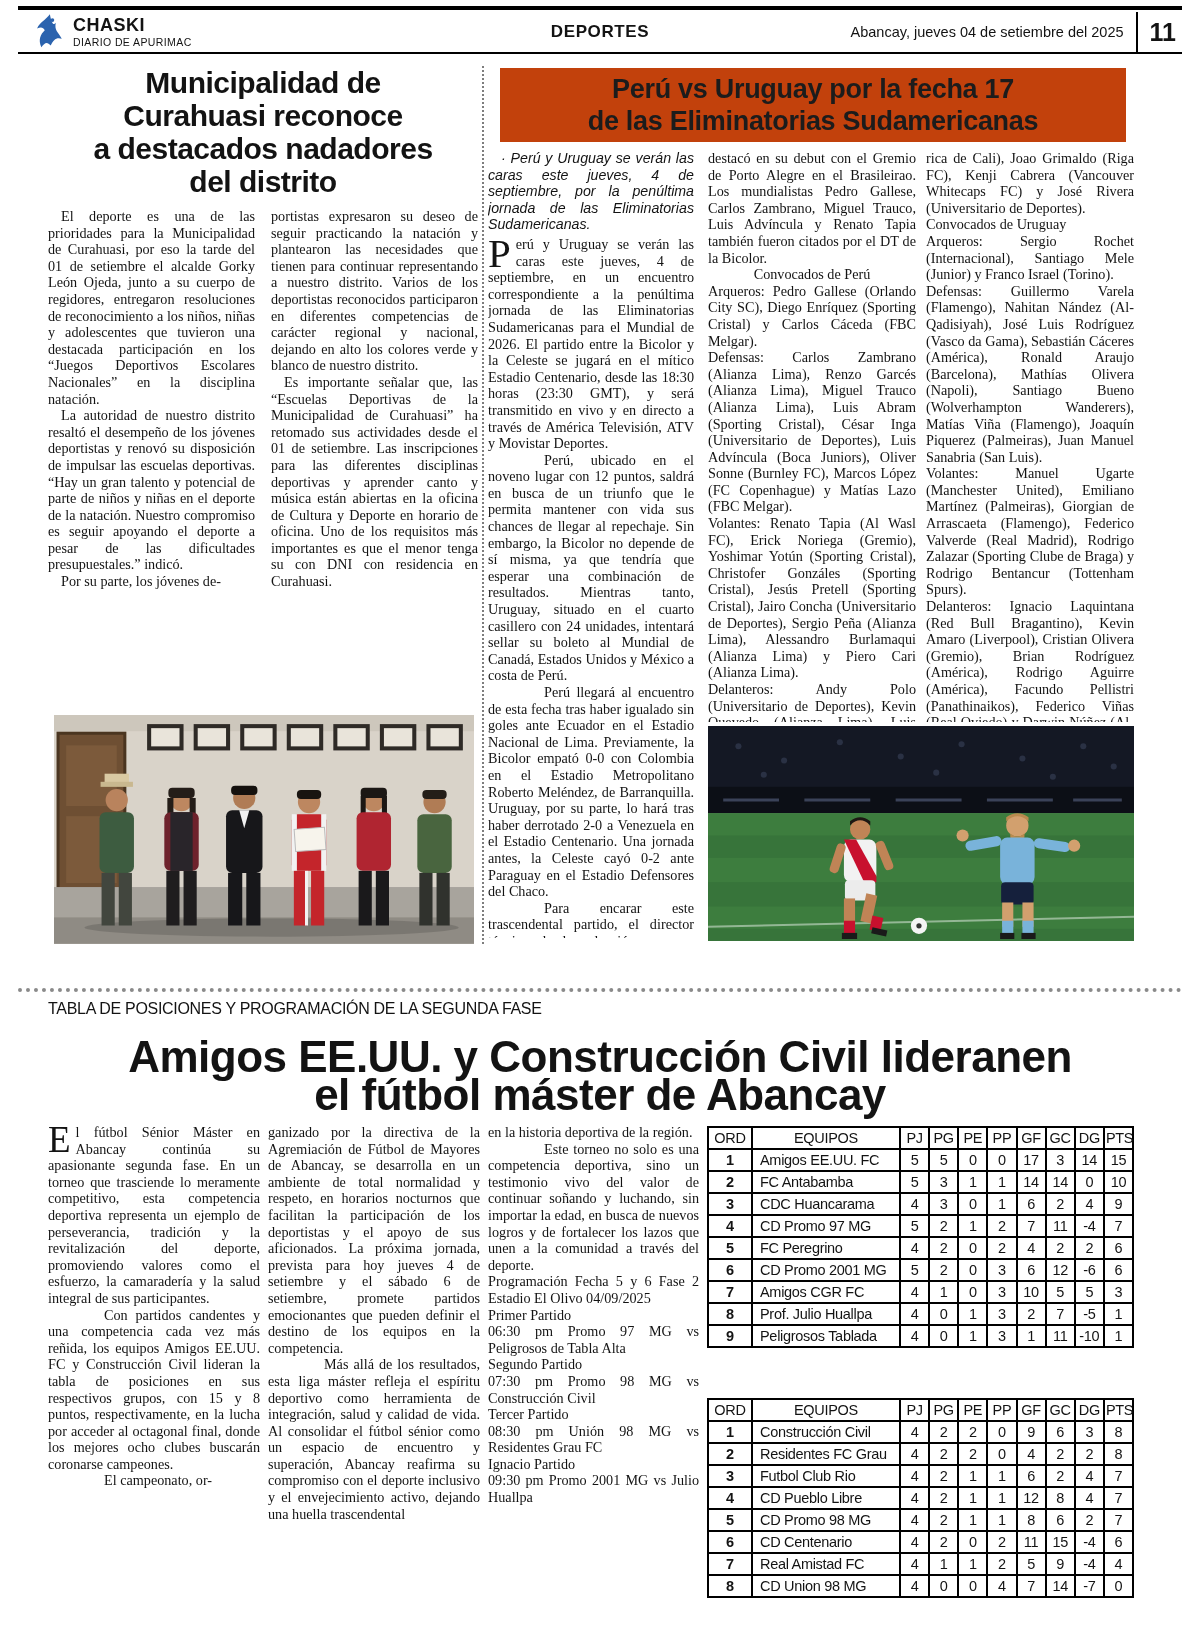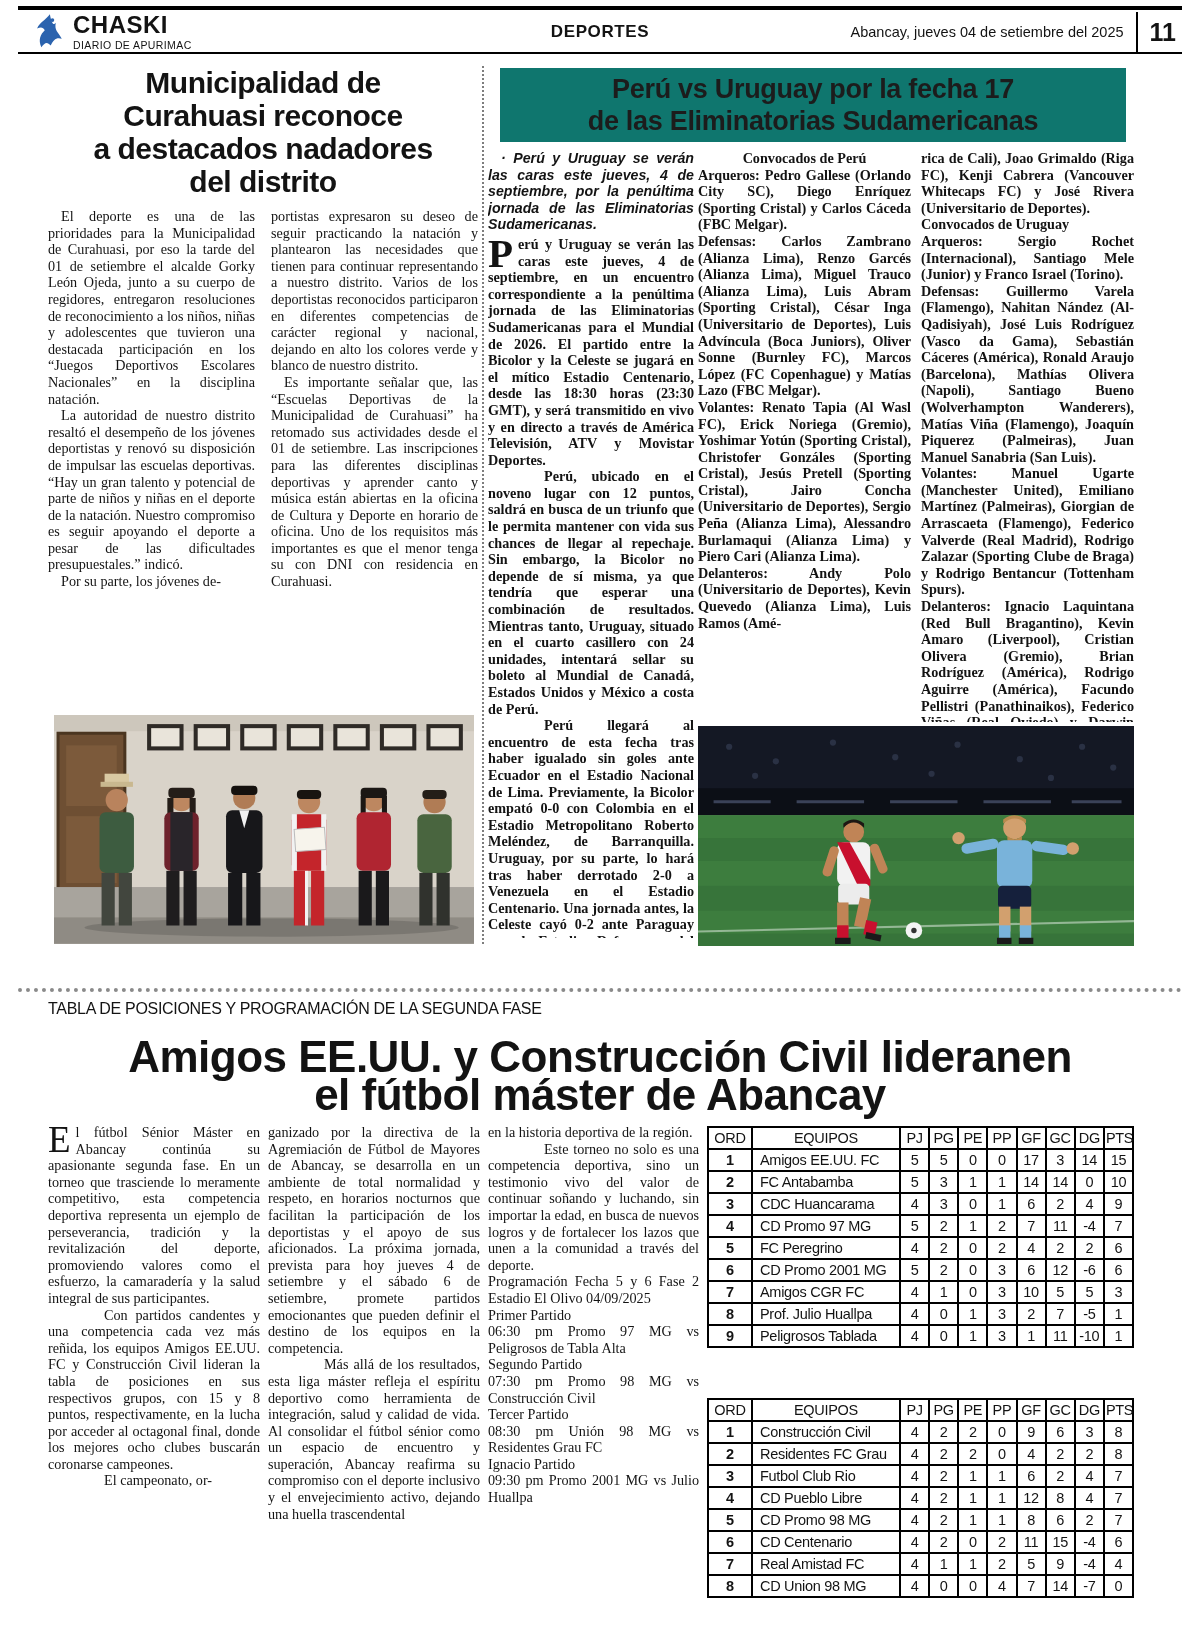--- a/index.html
+++ b/index.html
@@ -20,21 +20,21 @@
     border-bottom: 2px solid #000;
     display: grid;
     grid-template-columns: 1fr auto 1fr;
     align-items: stretch;
     height: 48px;
     padding: 2px 0;
     font-family: "Liberation Sans", sans-serif;
   }
   .mast-left { display:flex; align-items:center; gap:7px; padding-left:14px; }
   .mast-left svg { width:34px; height:40px; }
-  .brand { font-size:24px; font-weight:700; letter-spacing:.5px; line-height:1; }
+  .brand { font-size:18px; font-weight:700; letter-spacing:.5px; line-height:1; }
   .subbrand { font-size:10.5px; letter-spacing:.4px; margin-top:2px; }
   .mast-center { align-self:center; font-size:17px; font-weight:700; letter-spacing:.6px; }
   .mast-right { display:flex; justify-content:flex-end; align-items:stretch; }
   .dateline { align-self:center; font-size:14.5px; margin-right:12px; }
   .pageno { border-left:2.5px solid #000; display:flex; align-items:center; padding:0 6px 0 12px; font-size:25px; font-weight:700; }
   
   .top-grid {
     margin: 8px 66px 0 48px;
     display: grid;
     grid-template-columns: 430px 10px 646px;
@@ -60,27 +60,27 @@
   .lede {
     font-family:"Liberation Sans", sans-serif; font-style:italic;
     font-size:14.4px; line-height:16.8px; text-align:justify; margin-bottom:3px;
   }
   .dc { float:left; font-size:41px; line-height:32px; padding:1px 5px 0 0; }
   .dc2 { float:left; font-size:37px; line-height:29px; padding:1px 5px 0 0; }
   figure.photo { margin:10px 4px 0 6px; }
   figure.photo svg { display:block; width:100%; }
   
   .art-right .band {
-    background:#0f766e;
+    background:#c2410c;
     margin:6px 8px 8px 12px; padding:5px 0;
     font-family:"Liberation Sans", sans-serif;
     font-size:27px; line-height:32px; font-weight:700; text-align:center;
     letter-spacing:-.3px; color:#1c1c1c;
   }
-  .art-right-body { display:grid; grid-template-columns:206px 1fr; column-gap:4px;font-weight:bold; }
+  .art-right-body { display:grid; grid-template-columns:206px 1fr; column-gap:14px; }
   .rcol1 { height:788px; overflow:hidden; }
   .cols2wrap { display:grid; grid-template-columns:1fr 1fr; column-gap:10px; height:572px; overflow:hidden; }
   .photo-right { margin:4px 0 0 0; }
   .photo-right svg { display:block; width:100%; }
   
   .hdivider { margin:38px 18px 0 18px; border-top:4px dotted #8a8a8a; }
   
   .kicker {
     margin:8px 0 0 48px;
     font-family:"Liberation Sans", sans-serif;
@@ -254,20 +254,21 @@
           <p class="ni"><span class="dc">P</span><span>erú y Uruguay se verán las caras este jueves, 4 de septiembre, en un encuentro correspondiente a la penúltima jornada de las Eliminatorias Sudamericanas para el Mundial de 2026. El partido entre la Bicolor y la Celeste se jugará en el mítico Estadio Centenario, desde las 18:30 horas (23:30 GMT), y será transmitido en vivo y en directo a través de América Televisión, ATV y Movistar Deportes.</span></p>
           <div class="bodytext">
               <p class="bi">Perú, ubicado en el noveno lugar con 12 puntos, saldrá en busca de un triunfo que le permita mantener con vida sus chances de llegar al repechaje. Sin embargo, la Bicolor no depende de sí misma, ya que tendría que esperar una combinación de resultados. Mientras tanto, Uruguay, situado en el cuarto casillero con 24 unidades, intentará sellar su boleto al Mundial de Canadá, Estados Unidos y México a costa de Perú.</p>
               <p class="bi">Perú llegará al encuentro de esta fecha tras haber igualado sin goles ante Ecuador en el Estadio Nacional de Lima. Previamente, la Bicolor empató 0-0 con Colombia en el Estadio Metropolitano Roberto Meléndez, de Barranquilla. Uruguay, por su parte, lo hará tras haber derrotado 2-0 a Venezuela en el Estadio Centenario. Una jornada antes, la Celeste cayó 0-2 ante Paraguay en el Estadio Defensores del Chaco.</p>
               <p class="bi">Para encarar este trascendental partido, el director técnico de la selección peruana, Óscar Ibáñez, recuperó al histórico Yoshimar Yotún y convocó al polifuncional Erick Noriega, quien</p>
             </div>
         </div>
         <div>
           <div class="cols2wrap">
             <div class="bodycol">
+                <p class="ni">destacó en su debut con el Gremio de Porto Alegre en el Brasileirao. Los mundialistas Pedro Gallese, Carlos Zambrano, Miguel Trauco, Luis Advíncula y Renato Tapia también fueron citados por el DT de la Bicolor.</p>
                 <p class="c">Convocados de Perú</p>
                 <p class="ni">Arqueros: Pedro Gallese (Orlando City SC), Diego Enríquez (Sporting Cristal) y Carlos Cáceda (FBC Melgar).</p>
                 <p class="ni">Defensas: Carlos Zambrano (Alianza Lima), Renzo Garcés (Alianza Lima), Miguel Trauco (Alianza Lima), Luis Abram (Sporting Cristal), César Inga (Universitario de Deportes), Luis Advíncula (Boca Juniors), Oliver Sonne (Burnley FC), Marcos López (FC Copenhague) y Matías Lazo (FBC Melgar).</p>
                 <p class="ni">Volantes: Renato Tapia (Al Wasl FC), Erick Noriega (Gremio), Yoshimar Yotún (Sporting Cristal), Christofer Gonzáles (Sporting Cristal), Jesús Pretell (Sporting Cristal), Jairo Concha (Universitario de Deportes), Sergio Peña (Alianza Lima), Alessandro Burlamaqui (Alianza Lima) y Piero Cari (Alianza Lima).</p>
                 <p class="ni">Delanteros: Andy Polo (Universitario de Deportes), Kevin Quevedo (Alianza Lima), Luis Ramos (Amé-</p>
               </div>
             <div class="bodycol">
                 <p class="ni">rica de Cali), Joao Grimaldo (Riga FC), Kenji Cabrera (Vancouver Whitecaps FC) y José Rivera (Universitario de Deportes).</p>
                 <p class="ni">Convocados de Uruguay</p>
                 <p class="ni">Arqueros: Sergio Rochet (Internacional), Santiago Mele (Junior) y Franco Israel (Torino).</p>

